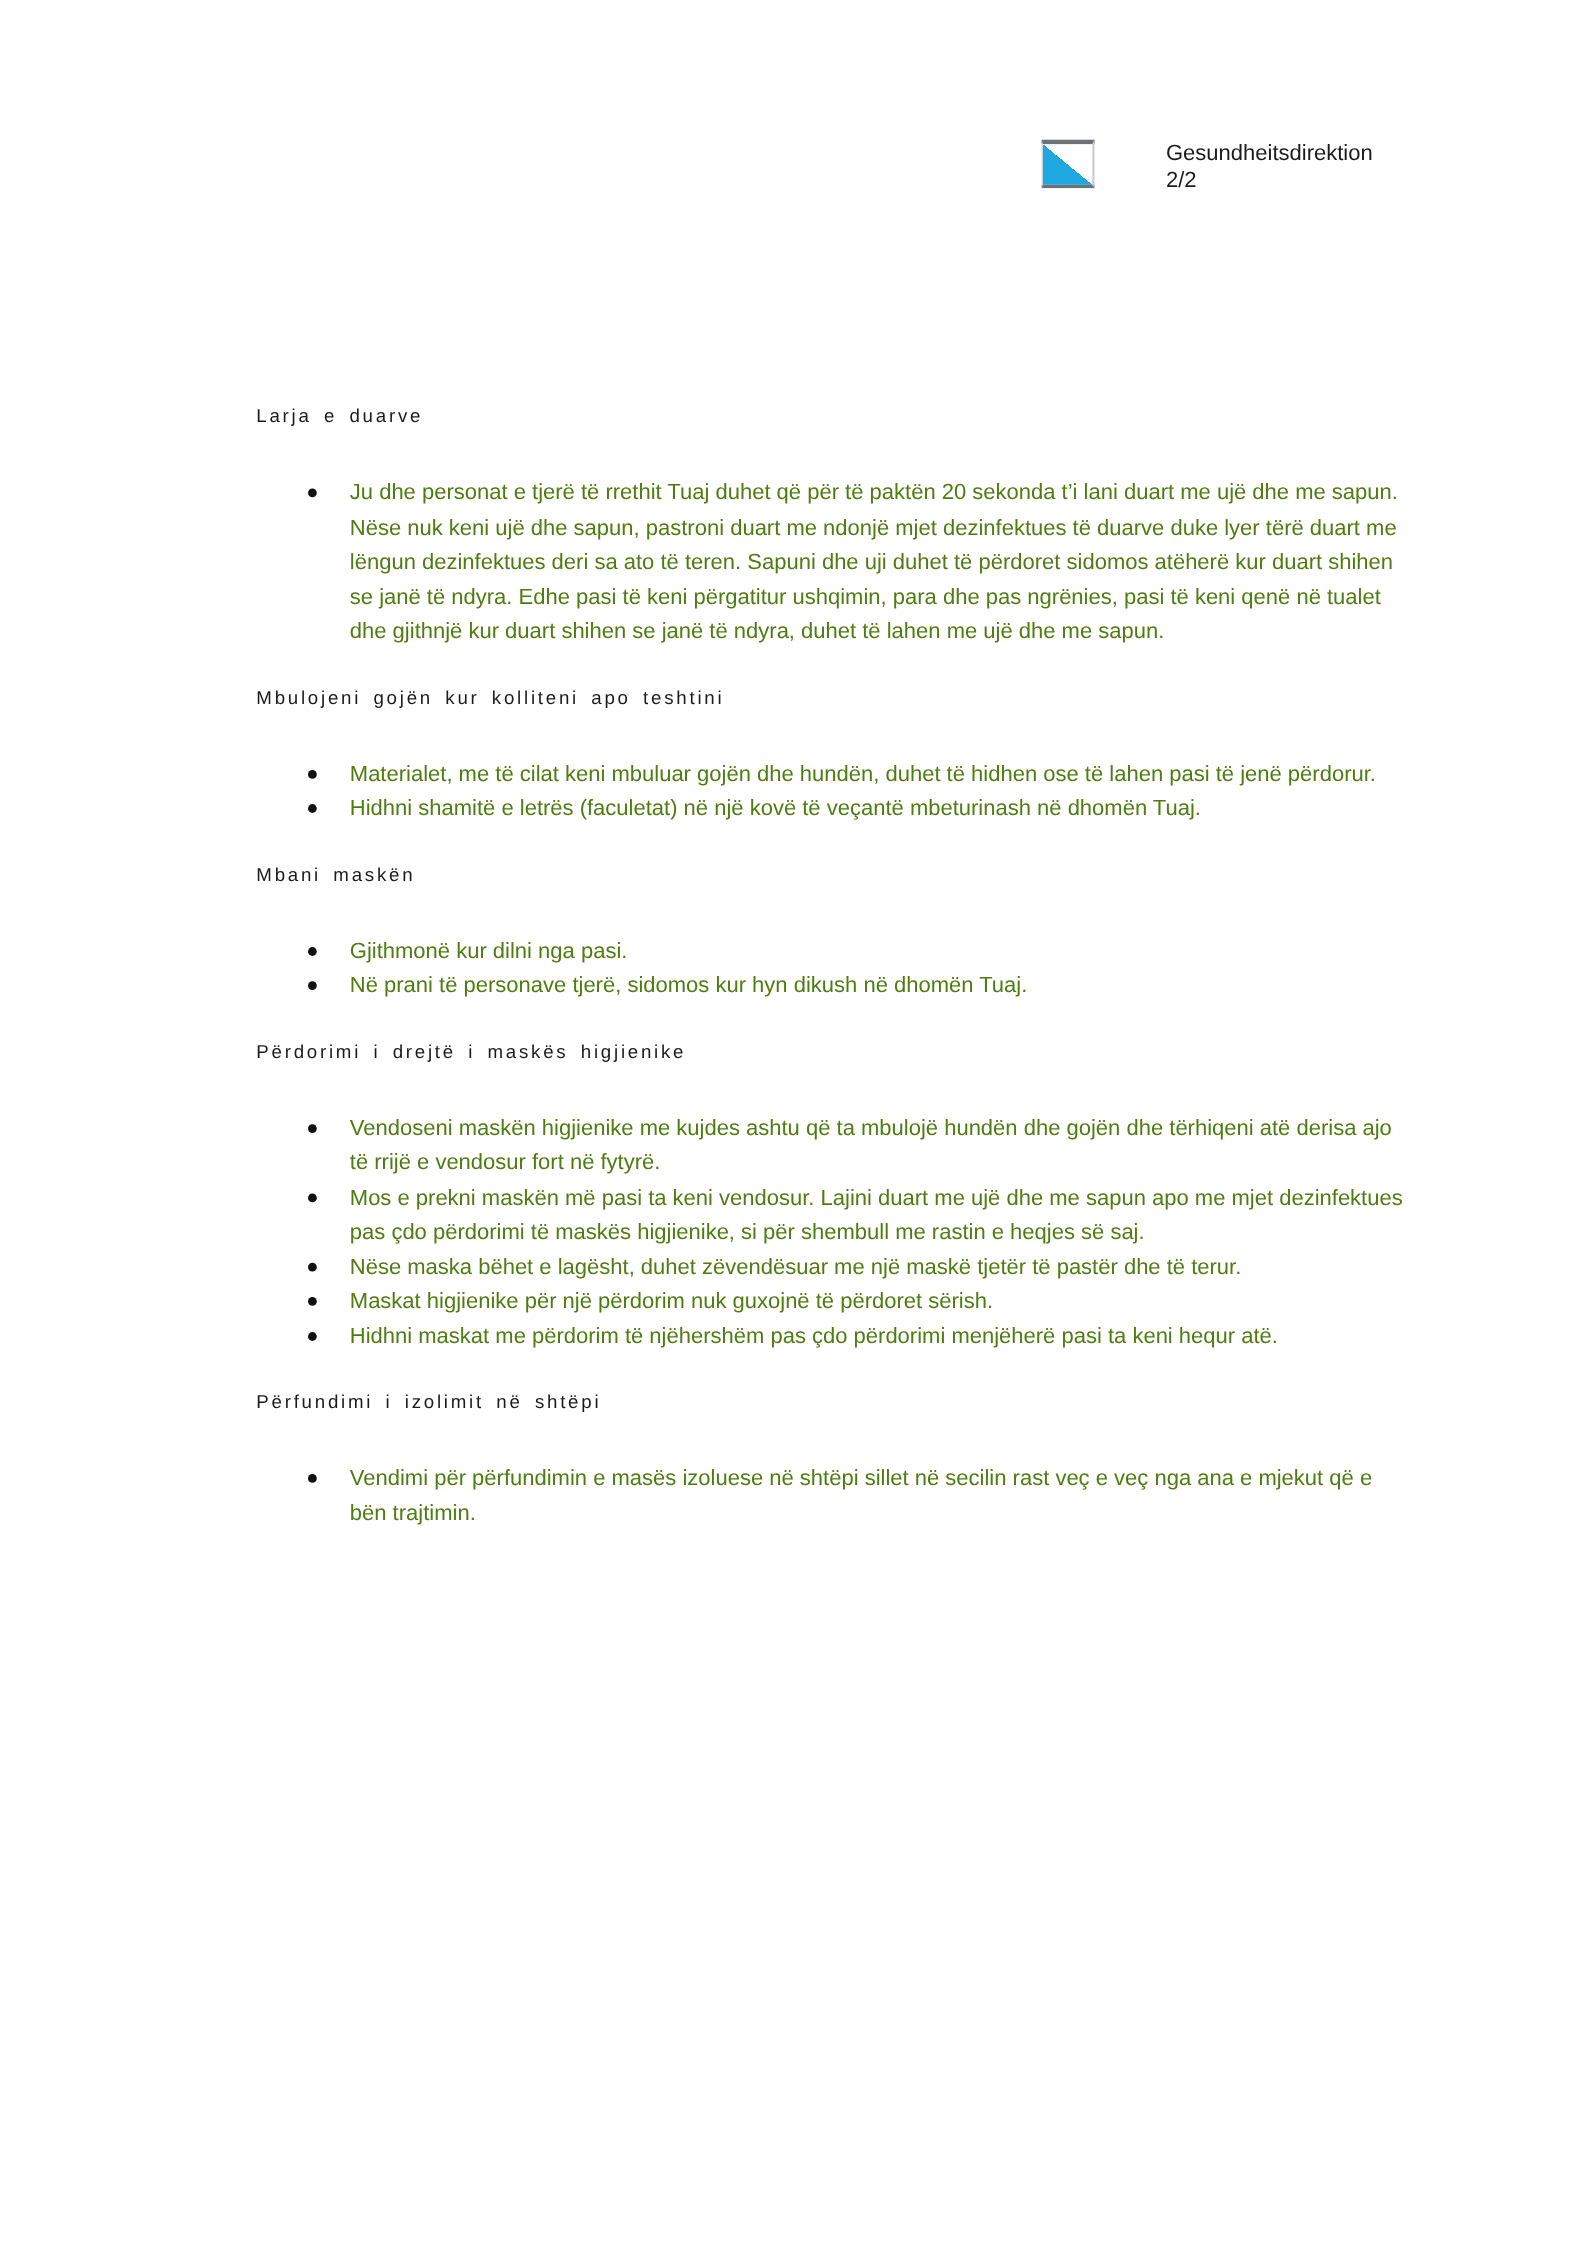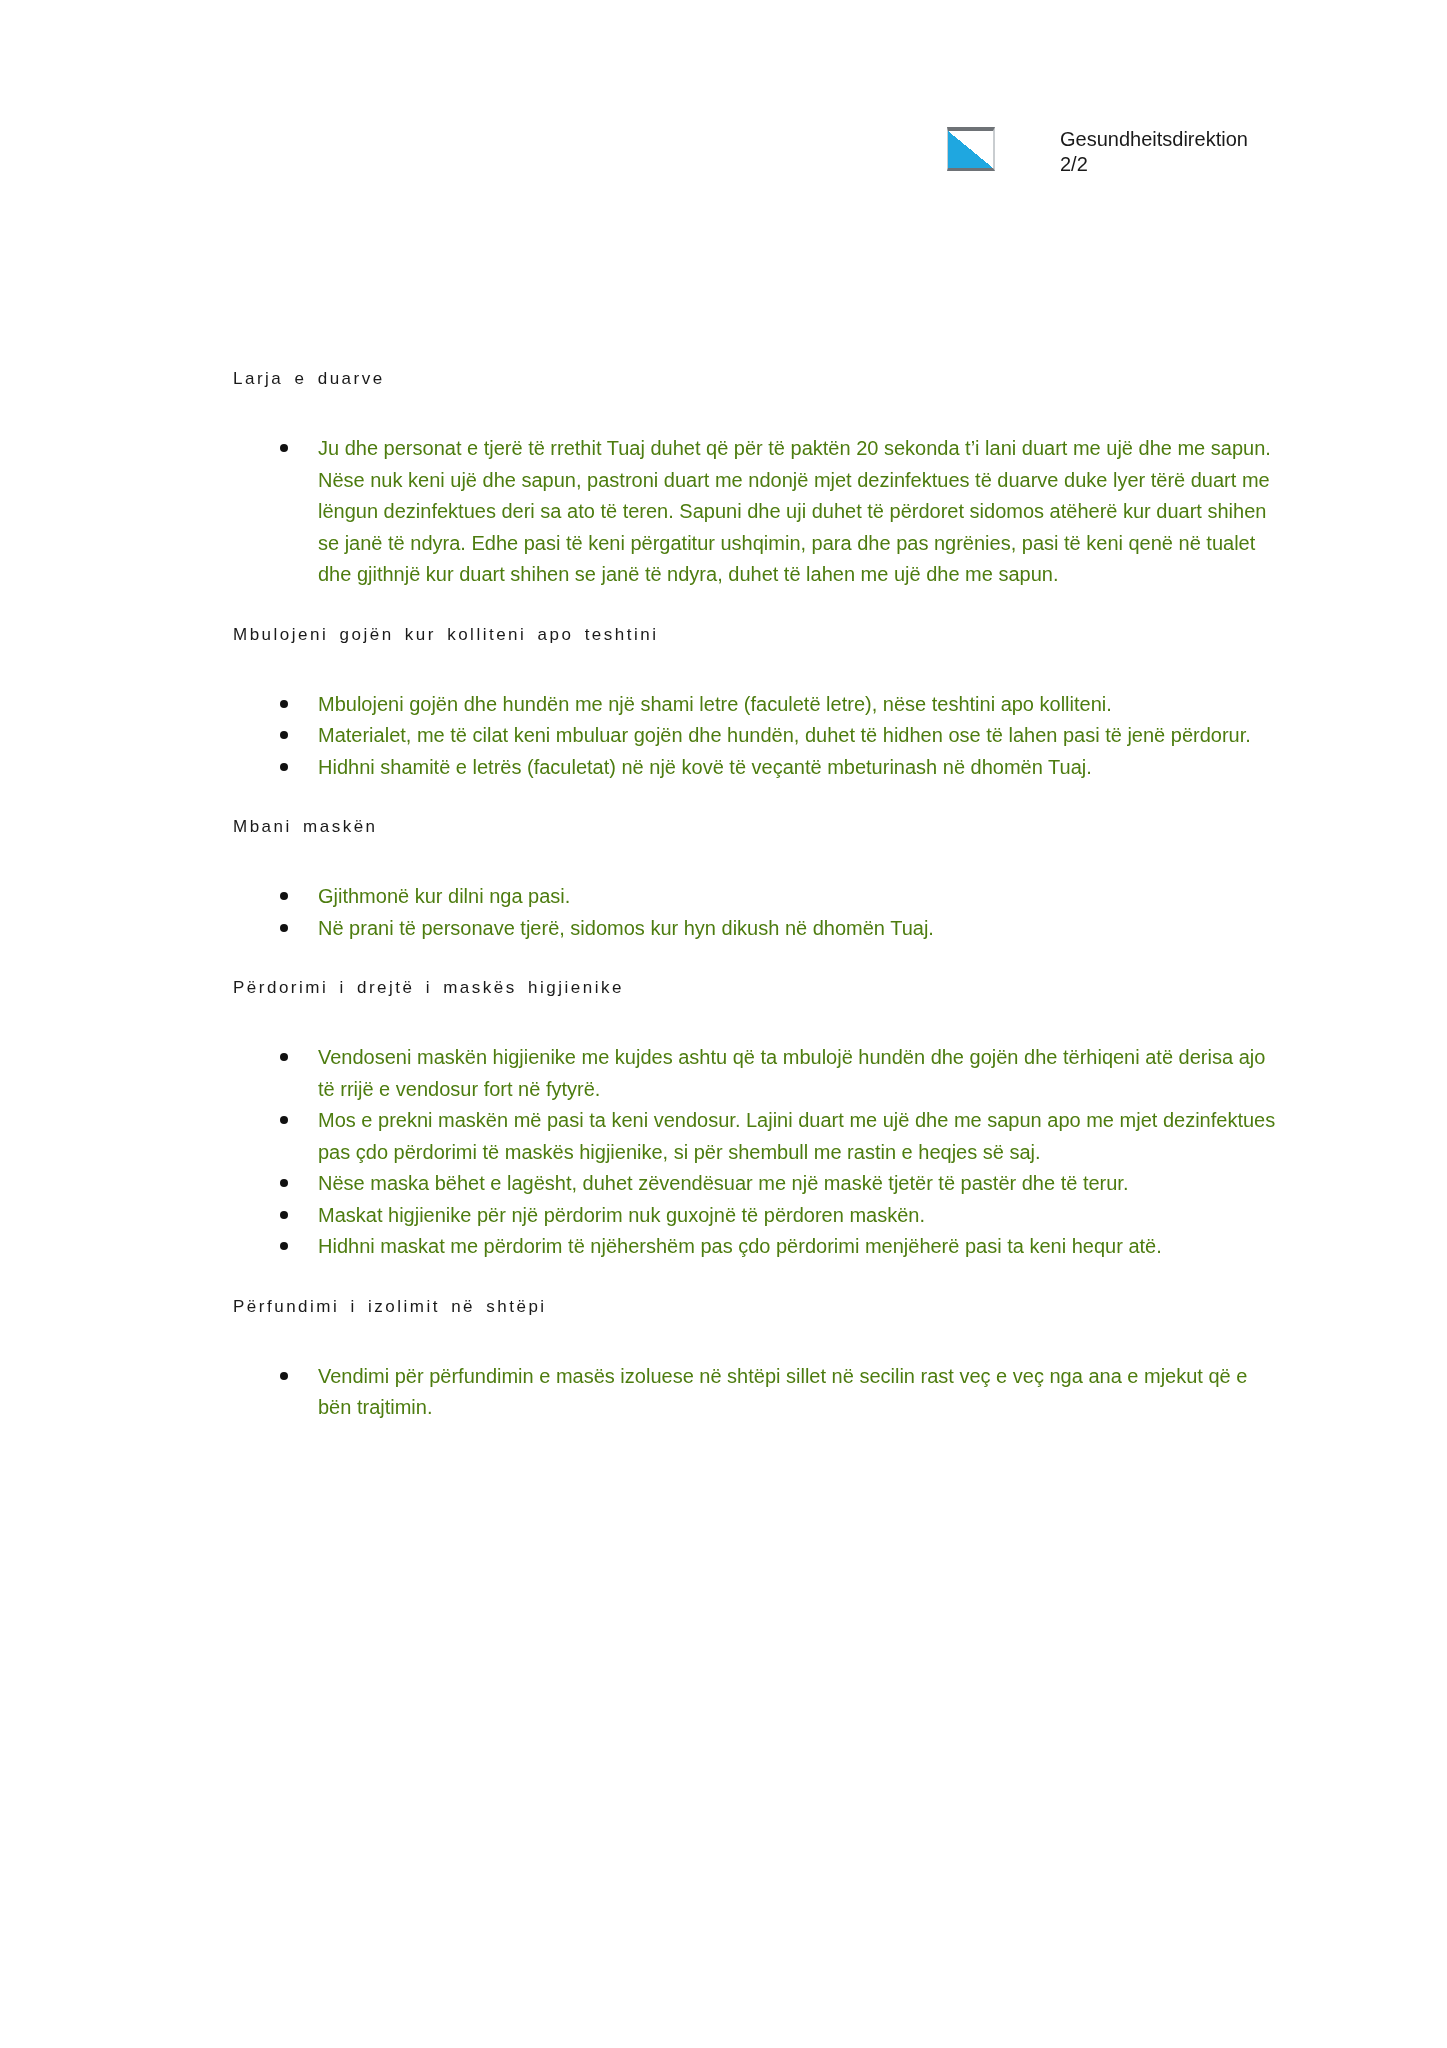--- a/index.html
+++ b/index.html
@@ -100,37 +100,36 @@
 
   <div class="content">
 
     <h2 class="section-heading first">Larja e duarve</h2>
     <ul class="bullet-list">
       <li><span class="bullet-dot"></span><span>Ju dhe personat e tjerë të rrethit Tuaj duhet që për të paktën 20 sekonda t’i lani duart me ujë dhe me sapun. Nëse nuk keni ujë dhe sapun, pastroni duart me ndonjë mjet dezinfektues të duarve duke lyer tërë duart me lëngun dezinfektues deri sa ato të teren. Sapuni dhe uji duhet të përdoret sidomos atëherë kur duart shihen se janë të ndyra. Edhe pasi të keni përgatitur ushqimin, para dhe pas ngrënies, pasi të keni qenë në tualet dhe gjithnjë kur duart shihen se janë të ndyra, duhet të lahen me ujë dhe me sapun.</span></li>
     </ul>
 
     <h2 class="section-heading">Mbulojeni gojën kur kolliteni apo teshtini</h2>
     <ul class="bullet-list">
-      <li><span class="bullet-dot"></span><span>Mbulojeni gojën dhe hundën me një shami letre (faculetë letre), nëse teshtini apo kolliteni.</span></li>
       <li><span class="bullet-dot"></span><span>Materialet, me të cilat keni mbuluar gojën dhe hundën, duhet të hidhen ose të lahen pasi të jenë përdorur.</span></li>
       <li><span class="bullet-dot"></span><span>Hidhni shamitë e letrës (faculetat) në një kovë të veçantë mbeturinash në dhomën Tuaj.</span></li>
     </ul>
 
     <h2 class="section-heading">Mbani maskën</h2>
     <ul class="bullet-list">
       <li><span class="bullet-dot"></span><span>Gjithmonë kur dilni nga pasi.</span></li>
       <li><span class="bullet-dot"></span><span>Në prani të personave tjerë, sidomos kur hyn dikush në dhomën Tuaj.</span></li>
     </ul>
 
     <h2 class="section-heading">Përdorimi i drejtë i maskës higjienike</h2>
     <ul class="bullet-list">
       <li><span class="bullet-dot"></span><span>Vendoseni maskën higjienike me kujdes ashtu që ta mbulojë hundën dhe gojën dhe tërhiqeni atë derisa ajo të rrijë e vendosur fort në fytyrë.</span></li>
       <li><span class="bullet-dot"></span><span>Mos e prekni maskën më pasi ta keni vendosur. Lajini duart me ujë dhe me sapun apo me mjet dezinfektues pas çdo përdorimi të maskës higjienike, si për shembull me rastin e heqjes së saj.</span></li>
       <li><span class="bullet-dot"></span><span>Nëse maska bëhet e lagësht, duhet zëvendësuar me një maskë tjetër të pastër dhe të terur.</span></li>
-      <li><span class="bullet-dot"></span><span>Maskat higjienike për një përdorim nuk guxojnë të përdoren maskën.</span></li>
+      <li><span class="bullet-dot"></span><span>Maskat higjienike për një përdorim nuk guxojnë të përdoret sërish.</span></li>
       <li><span class="bullet-dot"></span><span>Hidhni maskat me përdorim të njëhershëm pas çdo përdorimi menjëherë pasi ta keni hequr atë.</span></li>
     </ul>
 
     <h2 class="section-heading">Përfundimi i izolimit në shtëpi</h2>
     <ul class="bullet-list">
       <li><span class="bullet-dot"></span><span>Vendimi për përfundimin e masës izoluese në shtëpi sillet në secilin rast veç e veç nga ana e mjekut që e bën trajtimin.</span></li>
     </ul>
 
   </div>
 </div>

